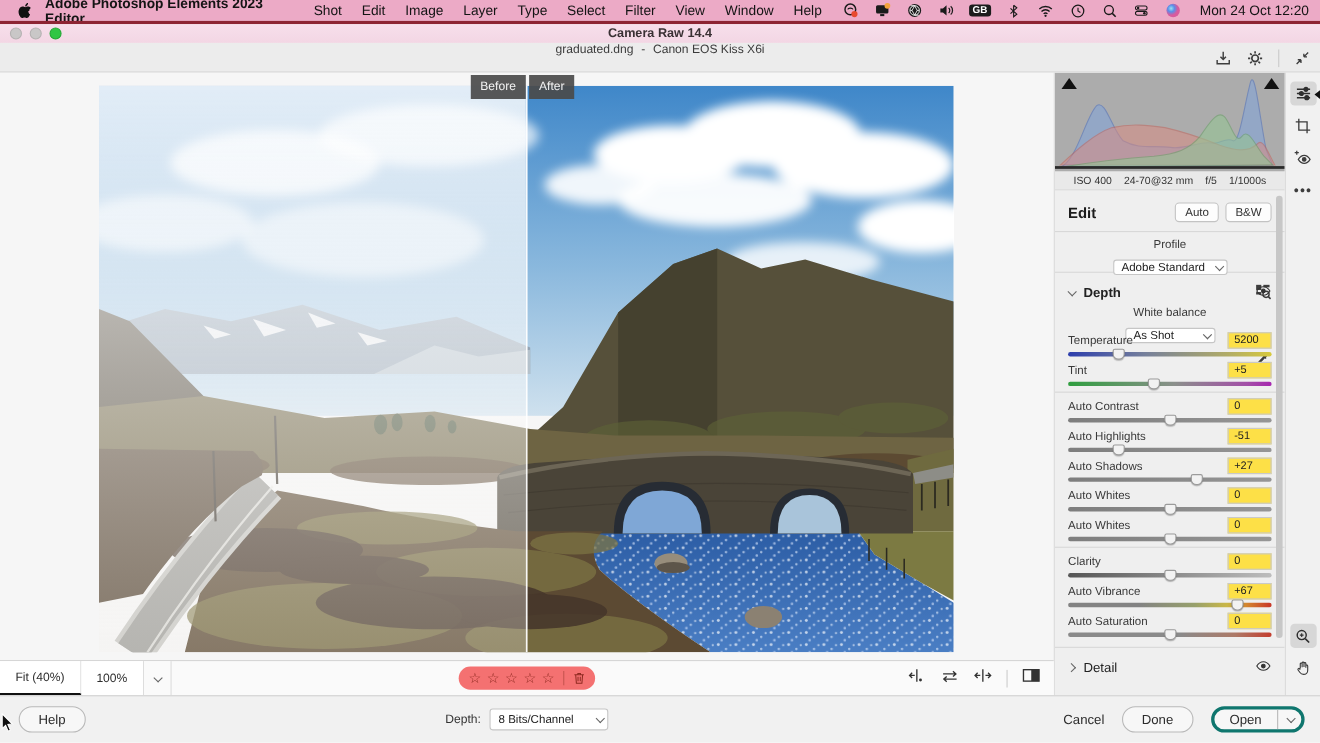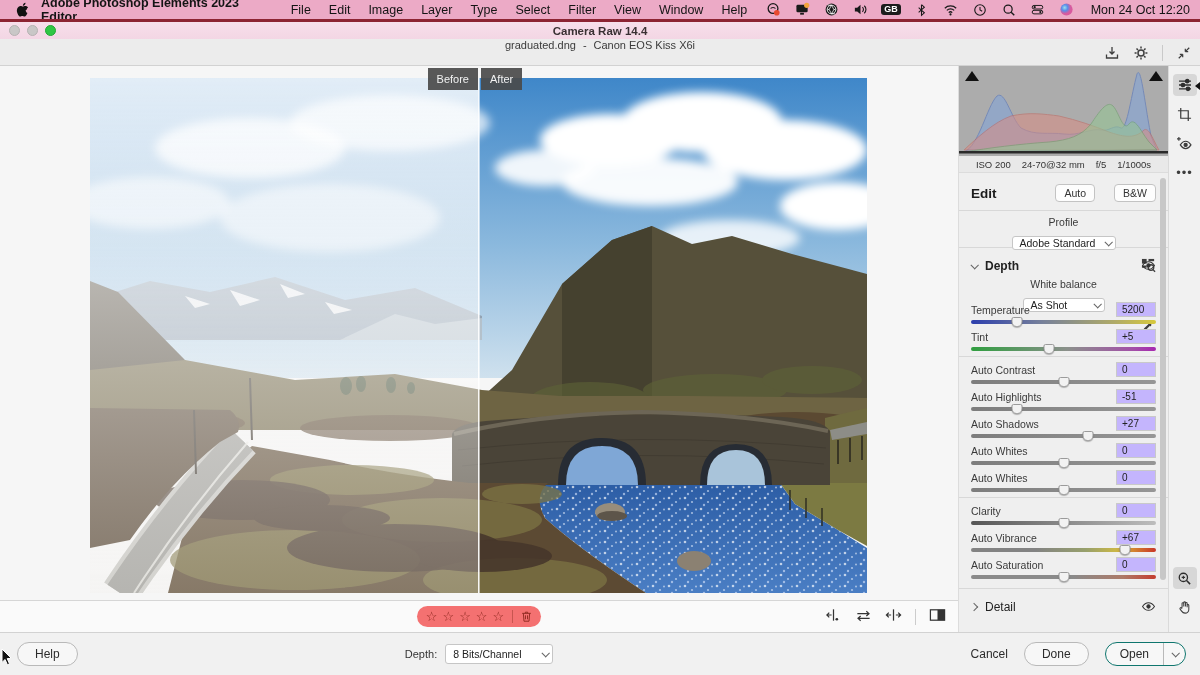--- a/index.html
+++ b/index.html
@@ -49,39 +49,39 @@
 
   
   .panel { position:absolute; left:958px; top:66px; width:210px; height:566px; background:#efefef;
            border-left:1px solid #dcdcdc; overflow:hidden; }
   .histo { width:210px; height:90px; display:block; }
   .exif { height:17px; background:#e9e9e9; border-bottom:1px solid #dcdcdc; display:flex; gap:11px;
           align-items:center; justify-content:center; font-size:9.5px; color:#333; }
   .pbody { padding:8px 12px 0 12px; }
   .edit-head { display:flex; align-items:center; height:24px; }
   .edit-title { font-size:13.5px; font-weight:bold; color:#1c1c1c; }
-  .edit-head .btns { margin-left:auto; display:flex; gap:19px; }
+  .edit-head .btns { margin-left:auto; display:flex; gap:6px; }
   .pbtn { background:#fdfdfd; border:1px solid #c3c3c3; border-radius:4px; font-size:10.5px; color:#333;
           padding:2px 8px; font-family:inherit; }
   .pdiv { height:1px; background:#d8d8d8; margin:5px -12px; }
   .prow { display:flex; align-items:center; height:26px; gap:8px;flex-direction:column; }
   .plabel { font-size:10.5px; color:#3a3a3a; }
   .psel { background:#fff; border:1px solid #c6c6c6; border-radius:3px; height:19px; display:flex;
           align-items:center; font-size:10.5px; color:#222; padding:0 4px 0 7px; }
   .psel .chev { margin-left:auto; }
   .sect { display:flex; align-items:center; height:25px; gap:8px; }
   .sect .name { font-size:12px; font-weight:bold; color:#222; }
   .sect .eye { margin-left:auto; }
   .chev { width:6px; height:6px; border-right:1.4px solid #666; border-bottom:1.4px solid #666; display:inline-block; }
   .chev.down { transform:rotate(45deg) translateY(-1px); }
   .chev.right { transform:rotate(-45deg); }
   .srow { margin-bottom:5px; }
   .srow-head { display:flex; align-items:center; height:15px; }
   .slabel { font-size:10.5px; color:#3a3a3a; }
-  .sval { margin-left:auto; width:40px; height:15px; background:#c4b5fd; border:1px solid #c9c9c9;
+  .sval { margin-left:auto; width:40px; height:15px; background:#fde047; border:1px solid #c9c9c9;
           font-size:10px; color:#222; padding:1px 0 0 5px; }
   .strack { position:relative; height:4px; border-radius:2px; background:#8a8a8a; margin-top:3px; }
   .shandle { position:absolute; top:50%; width:11px; height:10px; background:#f2f2f2; border:1px solid #9b9b9b;
              border-radius:2px 2px 5px 5px; transform:translate(-50%,-50%); box-shadow:0 1px 1px rgba(0,0,0,.25); }
   .track-temp { background:linear-gradient(90deg,#2c3ead,#76809b 38%,#b0ab67 78%,#d7c93c); }
   .track-tint { background:linear-gradient(90deg,#2f9e3f,#8b908b 52%,#a34fa8 88%,#a727b0); }
   .track-plain { background:linear-gradient(90deg,#7d7d7d,#969696); }
   .track-clarity { background:linear-gradient(90deg,#565656,#bdbdbd); }
   .track-vib { background:linear-gradient(90deg,#838383 35%,#97a06c 62%,#c9b748 78%,#d3842f 88%,#c93527); }
   .track-sat { background:linear-gradient(90deg,#8a8a8a 55%,#ad7a68 82%,#c43d2e); }
@@ -115,39 +115,39 @@
   .bottombar { position:absolute; left:0; top:632px; width:1200px; height:43px; background:#f1f1f1;
                border-top:1px solid #d2d2d2; }
   .pillbtn { height:24px; border:1px solid #b9b9b9; border-radius:12px; background:#f7f7f7; font-size:12px;
              color:#2c2c2c; padding:0 17px; font-family:inherit; display:flex; align-items:center; }
   .help-btn { position:absolute; left:17px; top:9px; }
   .depth-wrap { position:absolute; left:0; top:11px; width:958px; display:flex; justify-content:center;
                 align-items:center; gap:8px; font-size:11px; color:#333;text-align:right; }
   .depth-sel { width:108px; height:20px; }
   .action-btns { position:absolute; right:14px; top:9px; display:flex; align-items:center; gap:16px; }
   .textbtn { background:none; border:none; font-size:12px; color:#2c2c2c; font-family:inherit; }
-  .split-btn { display:flex; align-items:stretch; border:1px solid #0f766e; border-radius:12px; background:#f7f7f7; height:24px; overflow:hidden; }
+  .split-btn { display:flex; align-items:stretch; border:3px solid #0f766e; border-radius:12px; background:#f7f7f7; height:24px; overflow:hidden; }
   .split-btn .main { padding:0 14px; display:flex; align-items:center; font-size:12px; color:#2c2c2c; }
   .split-btn .dd { border-left:1px solid #b9b9b9; width:22px; display:flex; align-items:center; justify-content:center; }
 
   .cursor { position:absolute; left:1px; top:648px; }
 </style>
 </head>
 <body>
 
 <div class="app">
 
   <div class="menubar">
     <span class="apple">
       <svg viewBox="0 0 14 17" width="13" height="15">
           <path fill="#111" d="M11.6 9.1c0-2 1.6-3 1.7-3-.9-1.4-2.4-1.6-2.9-1.6-1.2-.1-2.4.7-3 .7-.6 0-1.6-.7-2.6-.7C3.2 4.6 1.9 5.6 1.2 7.2c-1.3 2.3-.3 5.6.9 7.4.6.9 1.3 1.9 2.3 1.8.9 0 1.3-.6 2.4-.6 1.1 0 1.4.6 2.4.6 1 0 1.7-.9 2.3-1.8.7-1 1-2 1-2.1 0 0-1.9-.7-1.9-3.4zM9.6 3.2c.5-.6.9-1.5.8-2.4-.8 0-1.7.5-2.2 1.2-.5.6-.9 1.5-.8 2.3.9.1 1.7-.4 2.2-1.1z"></path>
         </svg>
     </span>
     <span class="appname">Adobe Photoshop Elements 2023 Editor</span>
-    <span class="menu-item">File</span>
+    <span class="menu-item">Shot</span>
     <span class="menu-item">Edit</span>
     <span class="menu-item">Image</span>
     <span class="menu-item">Layer</span>
     <span class="menu-item">Type</span>
     <span class="menu-item">Select</span>
     <span class="menu-item">Filter</span>
     <span class="menu-item">View</span>
     <span class="menu-item">Window</span>
     <span class="menu-item">Help</span>
 
@@ -408,21 +408,21 @@
     <svg class="histo" viewBox="0 0 210 90">
       <rect x="0" y="0" width="210" height="90" fill="#acacac"></rect>
       <path d="M5,86 C20,80 28,40 38,30 C46,24 52,52 62,62 C76,70 90,66 105,68 C120,70 132,62 142,64 C150,66 155,58 162,62 C168,64 172,30 178,8 C182,-2 186,40 192,70 L198,84 L5,86 Z" fill="#7fa3dc" opacity=".55" stroke="#4a6fc0" stroke-width="1"></path>
       <path d="M5,84 C18,72 35,56 52,50 C70,46 85,48 100,50 C118,54 135,60 150,66 C162,70 175,74 185,64 C190,60 196,78 200,84 Z" fill="#d98c84" opacity=".55" stroke="#c2655c" stroke-width="1"></path>
       <path d="M5,86 C30,82 60,78 90,76 C110,74 122,70 132,58 C140,46 148,34 154,40 C160,46 164,66 170,58 C176,50 182,66 190,76 L198,84 Z" fill="#96c494" opacity=".6" stroke="#6da06b" stroke-width="1"></path>
       <rect x="0" y="85" width="210" height="2.5" fill="#2a2a2a"></rect>
       <path d="M6,15 L13,5 L20,15 Z" fill="#111"></path>
       <path d="M190,15 L197,5 L204,15 Z" fill="#111"></path>
     </svg>
     <div class="exif">
-      <span>ISO 200</span>
+      <span>ISO 400</span>
       <span>24-70@32 mm</span>
       <span>f/5</span>
       <span>1/1000s</span>
     </div>
 
     <div class="pbody">
       <div class="edit-head">
         <span class="edit-title">Edit</span>
         <span class="btns">
           <button class="pbtn">Auto</button>
@@ -619,20 +619,27 @@
         </svg>
     </span>
     <span class="rtool" style="margin-bottom:14px">
       <svg viewBox="0 0 16 16" width="15" height="15" fill="none" stroke="#3d3d3d" stroke-width="1.1">
           <path d="M5.4 8.2V3.8c0-.5.4-.9.9-.9s.9.4.9.9V7M7.2 6.8V2.9c0-.5.4-.9.9-.9s.9.4.9.9v4M9 6.9V3.5c0-.5.4-.9.9-.9s.9.4.9.9v4.1M10.8 7.6V5.8c0-.5.4-.9.9-.9s.9.4.9.9v4.3c0 2.3-1.7 3.9-4 3.9-1.8 0-2.8-.8-3.7-2.1L3.3 9.7c-.3-.4-.2-1 .2-1.3.4-.3 1-.2 1.3.2l.6.8"></path>
         </svg>
     </span>
   </div>
 
   <div class="zoombar">
+    <div class="ztabs">
+      <span class="ztab sel">Fit (40%)</span>
+      <span class="ztab">100%</span>
+      <span class="ztab chevcell">
+          <span class="chev down"></span>
+        </span>
+    </div>
     <div class="rating">
       <span class="rating-pill">
         <span class="star">☆</span>
         <span class="star">☆</span>
         <span class="star">☆</span>
         <span class="star">☆</span>
         <span class="star">☆</span>
         <span class="rate-sep"></span>
         <span style="display:flex;align-items:center;">
           <svg viewBox="0 0 14 16" width="11" height="13" fill="none" stroke="#8f2a21" stroke-width="1.2">

